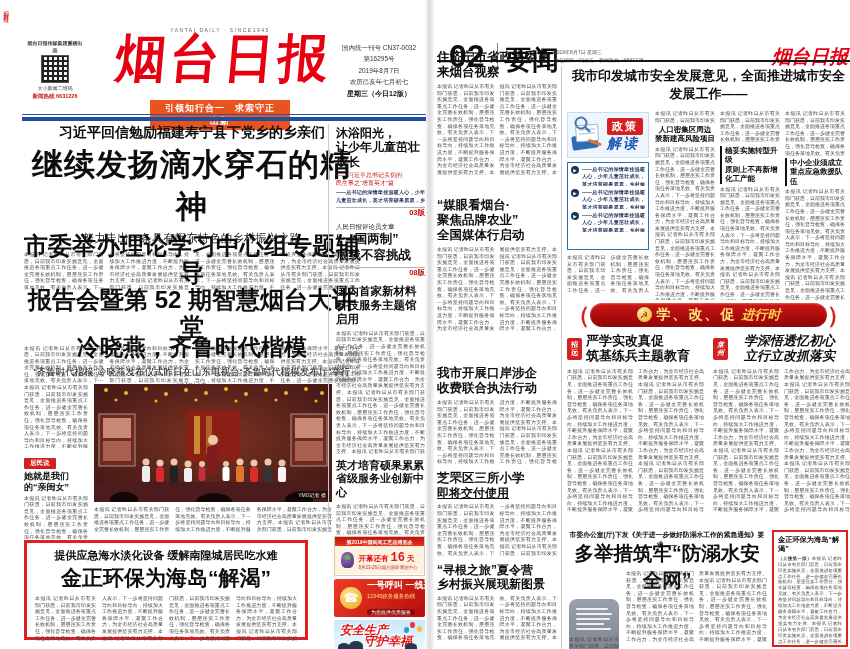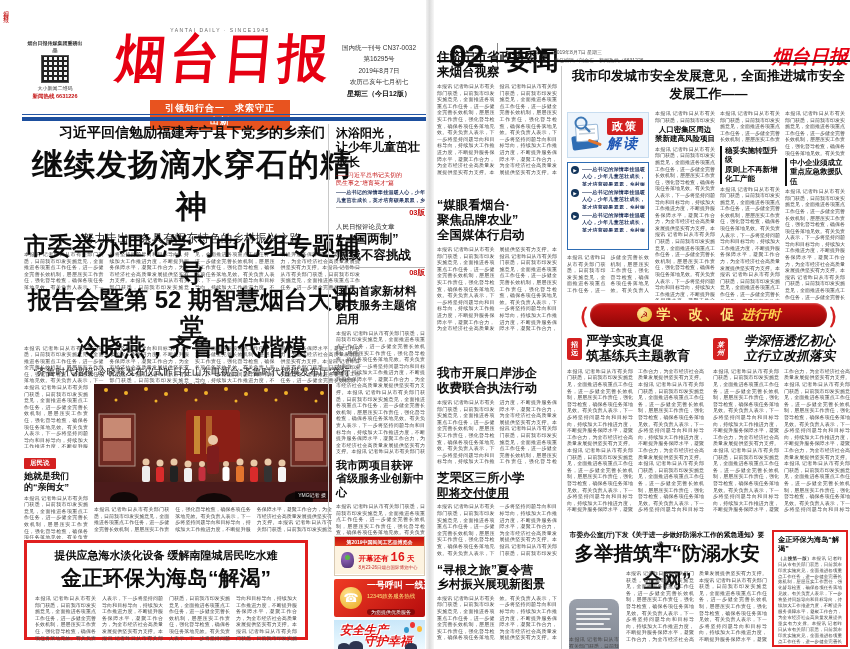--- a/index.html
+++ b/index.html
@@ -220,21 +220,21 @@
     <p style="font-size:6.5px;color:#222;margin-top:5px;">人民日报评论员文章</p>
     <p class="hl" style="font-size:12.5px;line-height:1.25;">“一国两制”</p>
     <p class="hl" style="font-size:12.5px;line-height:1.25;">底线不容挑战</p>
     <div class="hair" style="margin-top:3px;"></div>
     <p class="pgno">08版</p>
 
     <p class="hl" style="font-size:11.5px;line-height:1.25;margin-top:6px;">国内首家新材料</p>
     <p class="hl" style="font-size:11.5px;line-height:1.25;">科技服务主题馆启用</p>
     <div class="greek" style="height:124px;margin-top:3px;">本报讯 记者昨日从市有关部门获悉，日前我市印发实施意见，全面推进各项重点工作任务，进一步健全完善长效机制，层层压实工作责任，强化督导检查，确保各项任务落地见效。有关负责人表示，下一步将坚持问题导向和目标导向，持续加大工作推进力度，不断提升服务保障水平，凝聚工作合力，为全市经济社会高质量发展提供坚实有力支撑。本报讯 记者昨日从市有关部门获悉，日前我市印发实施意见，全面推进各项重点工作任务，进一步健全完善长效机制，层层压实工作责任，强化督导检查，确保各项任务落地见效。有关负责人表示，下一步将坚持问题导向和目标导向，持续加大工作推进力度，不断提升服务保障水平，凝聚工作合力，为全市经济社会高质量发展提供坚实有力支撑。本报讯 记者昨日从市有关部门获悉，日前我市印发实施意见，全面推进各项重点工作任务，进一步健全完善长效机制，层层压实工作责任，强化督导检查，确保各项任务落地见效。有关负责人表示，下一步将坚持问题导向和目标导向，持续加大工作推进力度，不断提升服务保障水平，凝聚工作合力，为全市经济社会高质量发展提供坚实有力支撑。</div>
 
-    <p class="hl" style="font-size:11px;line-height:1.25;margin-top:5px;">我市两项目获评</p>
+    <p class="hl" style="font-size:11px;line-height:1.25;margin-top:5px;">英才培育硕果累累</p>
     <p class="hl" style="font-size:11px;line-height:1.25;">省级服务业创新中心</p>
     <div class="greek" style="height:48px;margin-top:3px;">本报讯 记者昨日从市有关部门获悉，日前我市印发实施意见，全面推进各项重点工作任务，进一步健全完善长效机制，层层压实工作责任，强化督导检查，确保各项任务落地见效。有关负责人表示，下一步将坚持问题导向和目标导向，持续加大工作推进力度，不断提升服务保障水平，凝聚工作合力，为全市经济社会高质量发展提供坚实有力支撑。本报讯 记者昨日从市有关部门获悉，日前我市印发实施意见，全面推进各项重点工作任务，进一步健全完善长效机制，层层压实工作责任，强化督导检查，确保各项任务落地见效。有关负责人表示，下一步将坚持问题导向和目标导向，持续加大工作推进力度，不断提升服务保障水平，凝聚工作合力，为全市经济社会高质量发展提供坚实有力支撑。</div>
     <p style="font-size:6px;color:#333;margin-top:2px;"><span style="color:#c41414;">■</span><span>责任编辑</span></p>
   </div>
 
   <div class="abs ad" style="left:334px;top:536px;width:91px;height:40px;border:1px solid #d8c9b2;">
     <div class="expo-h">第2019中国民间工艺品博览会</div>
     <div class="expo-body">
       <div class="mascot"></div>
       <div>

